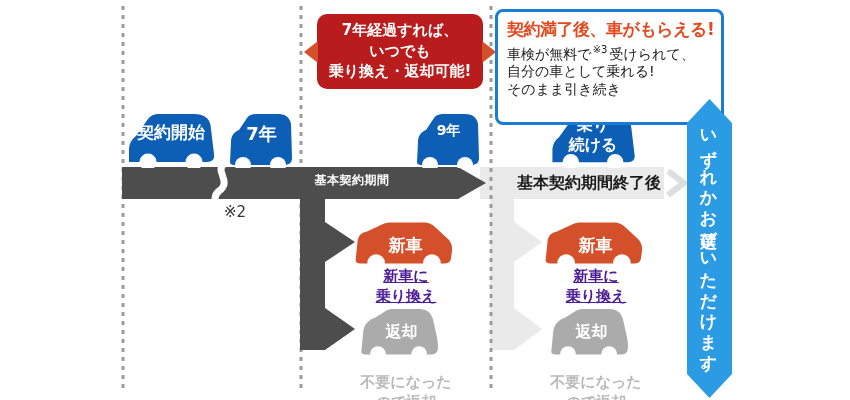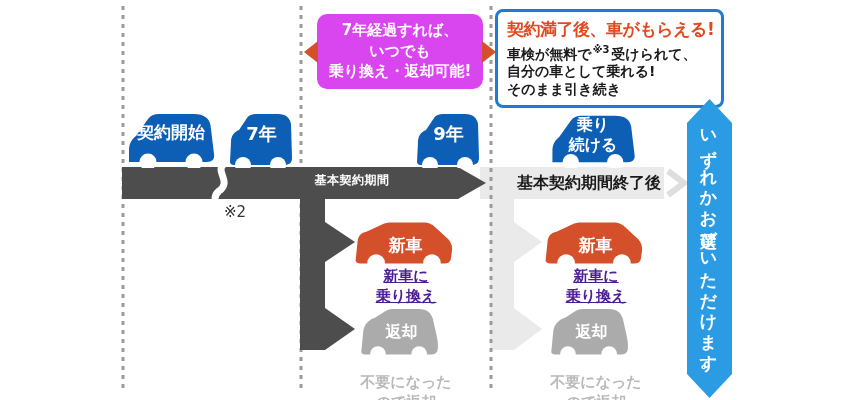--- a/index.html
+++ b/index.html
@@ -8,64 +8,64 @@
     font-family:"DejaVu Sans","Liberation Sans",sans-serif;
   }
   .abs{position:absolute;}
   .bg-svg{position:absolute;left:0;top:0;}
   .lbl{position:absolute;text-align:center;font-weight:bold;color:#fff;}
   .ml{white-space:pre-line;}
 
   
   .lbl-start{left:124px;top:121px;width:94px;font-size:17px;}
   .lbl-7y{left:226px;top:122px;width:71px;font-size:18px;}
-  .lbl-9y{left:413px;top:122px;width:71px;font-size:18px;}
+  .lbl-9y{left:413px;top:122px;width:71px;font-size:14px;}
   .lbl-keep{left:547px;top:115px;width:92px;font-size:16px;line-height:1.25;}
   .lbl-new-c{left:352px;top:234px;width:107px;font-size:17px;}
   .lbl-new-r{left:542px;top:234px;width:107px;font-size:17px;}
   .lbl-ret-c{left:357px;top:322px;width:89px;font-size:16px;}
   .lbl-ret-r{left:547px;top:322px;width:89px;font-size:16px;}
 
   .cap-new{color:#4c1d95;font-size:15px;line-height:1.3;text-decoration:underline;}
   .cap-new-c{left:346px;top:267px;width:120px;}
   .cap-new-r{left:536px;top:267px;width:120px;}
   .cap-ret{color:#B9B9B9;font-size:15px;line-height:1.3;margin-top:16px;}
   .cap-ret-c{left:341px;top:357px;width:130px;}
   .cap-ret-r{left:531px;top:357px;width:130px;}
 
   .lbl-base{left:262px;top:172px;width:180px;font-size:12px;letter-spacing:.5px;}
   .lbl-after{left:500px;top:173px;width:178px;font-size:16px;color:#1A1A1A;}
   .note2{position:absolute;left:224px;top:203px;font-size:15px;color:#333;}
 
   
   .bubble{
     position:absolute;left:317px;top:14px;width:162px;
-    background:#d946ef;border-radius:10px;color:#fff;font-weight:bold;
+    background:#b91c1c;border-radius:10px;color:#fff;font-weight:bold;
     font-size:15px;line-height:1.38;text-align:center;padding:6px 2px 7px;
   }
   .bubble::before{
     content:"";position:absolute;left:-13px;top:calc(50% - 11px);
     border:11px solid transparent;border-right:14px solid #D4502B;border-left:0;
   }
   .bubble::after{
     content:"";position:absolute;right:-13px;top:calc(50% - 11px);
     border:11px solid transparent;border-left:14px solid #D4502B;border-right:0;
   }
 
   
   .infobox{
     position:absolute;left:495px;top:9px;width:229px;box-sizing:border-box;
     background:#fff;border:3px solid #1B7CD3;border-radius:8px;
-    padding:6px 9px 7px;
+    padding:6px 9px 24px;
   }
   .infobox .title{
     color:#E2491F;font-weight:bold;font-size:17px;letter-spacing:-.5px;
     white-space:nowrap;margin-bottom:3px;
   }
-  .infobox .line{color:#1A1A1A;font-weight:bold;font-size:14px;line-height:1.25;}
+  .infobox .line{color:#1A1A1A;font-weight:normal;font-size:14px;line-height:1.25;}
   .infobox sup{font-size:10px;margin:0 2px 0 1px;}
 
   
   .banner{
     position:absolute;left:687px;top:99px;width:45px;height:299px;
     background:#2B9BE3;
     clip-path:polygon(50% 0%,100% 8%,100% 92%,50% 100%,0% 92%,0% 8%);
     display:flex;align-items:center;justify-content:center;
   }
   .banner .vtext{

